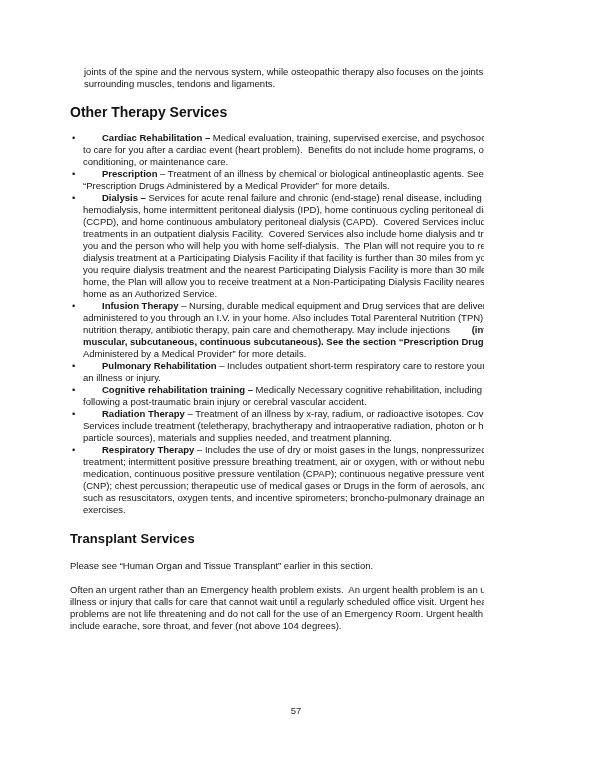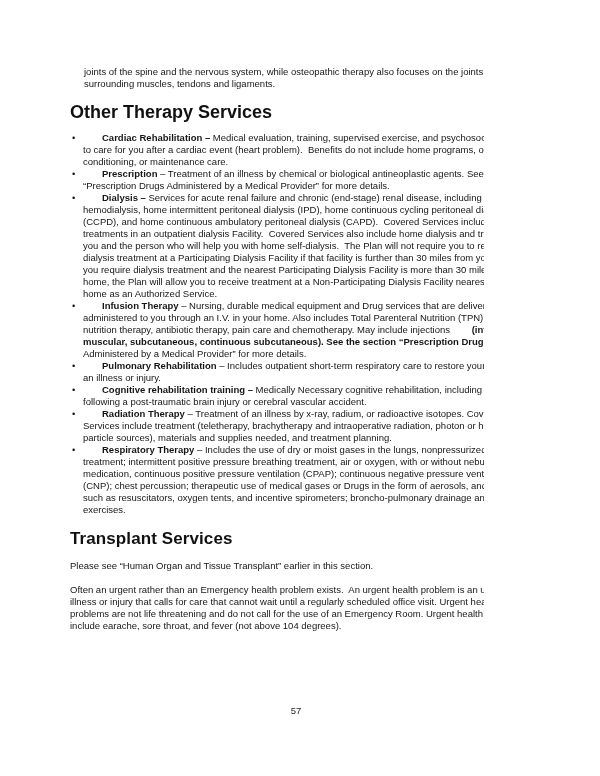--- a/index.html
+++ b/index.html
@@ -17,29 +17,29 @@
     left: 70px;
     top: 66px;
     width: 466px;
     font-size: 9.5px;
     line-height: 12px;
   }
   .t { white-space: pre-wrap; }
   p { margin: 0; }
   .intro { margin-left: 14px; }
   h1 {
-    font-size: 17px;
+    font-size: 13px;
     line-height: 18px;
     font-weight: bold;
     margin: 14px 0 0 0;
     letter-spacing: 0.1px;
     color: #111111;
   }
   h2 {
-    font-size: 18px;
+    font-size: 14px;
     line-height: 16px;
     font-weight: bold;
     margin: 14px 0 0 0;
     color: #111111;
   }
   .lead { margin-top: 13px; }
   .body-para { margin-top: 12px; }
   ul.benefits {
     list-style: none;
     margin: 12px 0 0 0;

